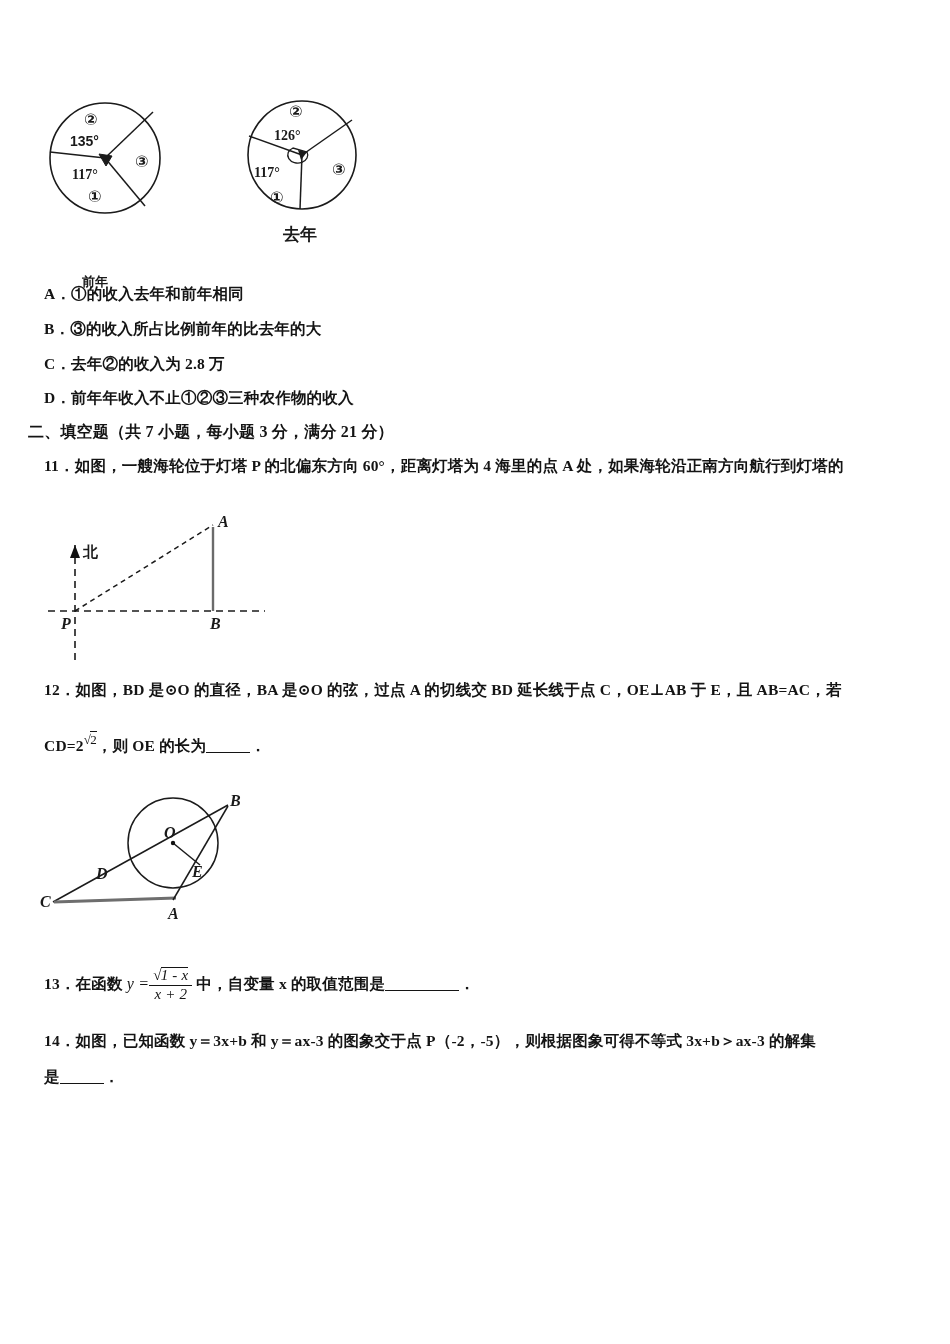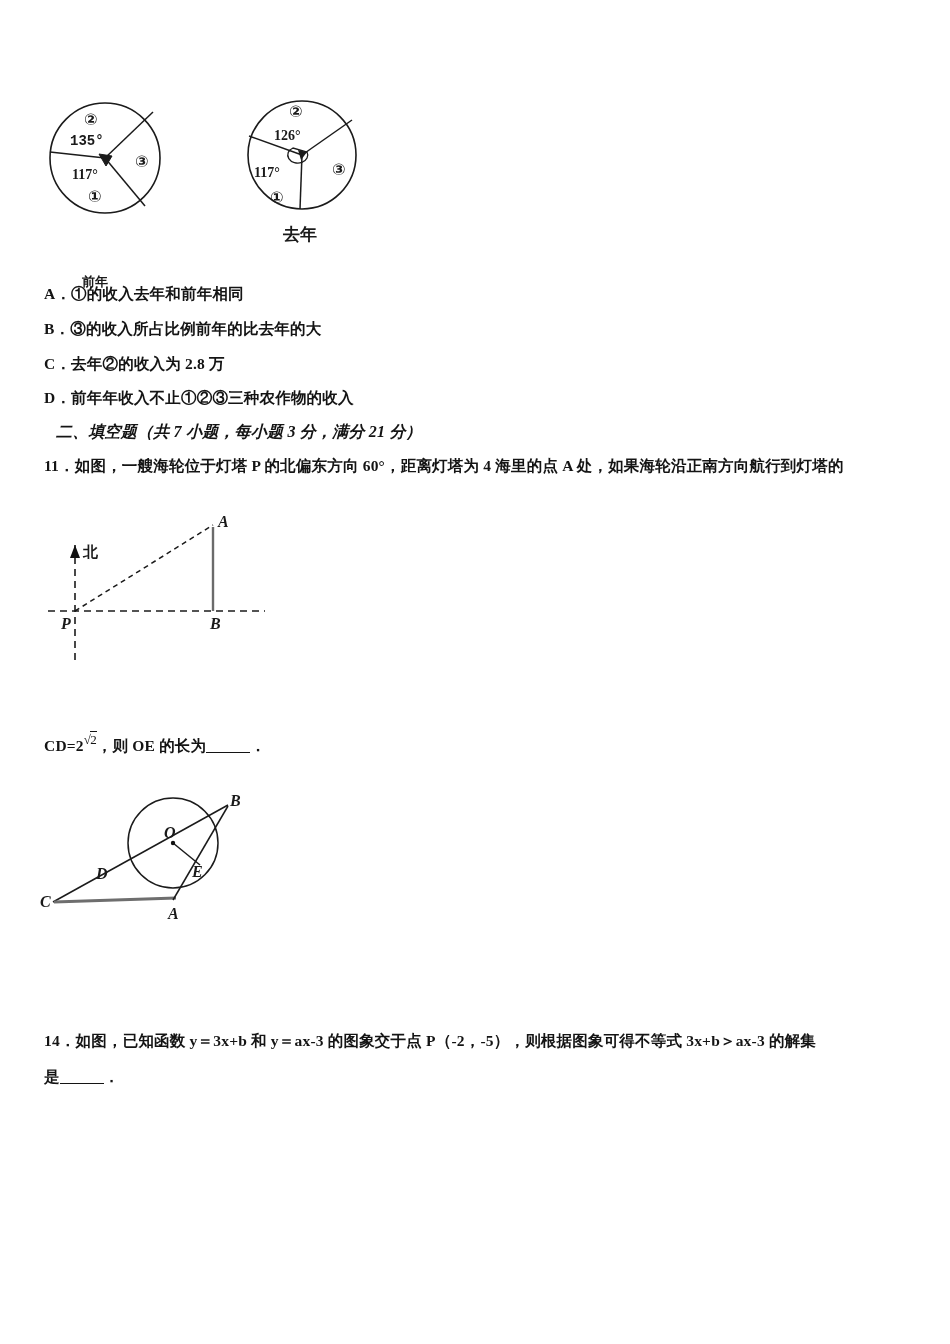--- a/index.html
+++ b/index.html
@@ -125,21 +125,21 @@
         <line x1="262" y1="75" x2="209" y2="56" stroke="#1b1b1b" stroke-width="1.5"></line>
 
         <line x1="262" y1="75" x2="260" y2="129" stroke="#1b1b1b" stroke-width="1.5"></line>
 
         <path d="M253,68 a10,8 0 1,0 14,4 Z" fill="none" stroke="#1b1b1b" stroke-width="1.3"></path>
         <path d="M258,70 L267,72 L261,80 Z" fill="#1b1b1b"></path>
       </g>
     </svg>
 
     <div class="figlabel" style="left:44px; top:30px; font-size:16px;">②</div>
-    <div class="figlabel" style="left:30px; top:53px; font-family:Liberation Mono, monospace; font-size:14px;">135°</div>
+    <div class="figlabel" style="left:30px; top:53px; font-family:Liberation Sans, sans-serif; font-size:14px;">135°</div>
     <div class="figlabel" style="left:32px; top:87px; font-family:'Liberation Serif',serif; font-size:14px;">117°</div>
     <div class="figlabel" style="left:48px; top:107px; font-size:16px;">①</div>
     <div class="figlabel" style="left:95px; top:72px; font-size:16px;">③</div>
     <div class="figlabel" style="left:42px; top:145px; font-size:13px; font-family:'DejaVu Sans',sans-serif;margin-top:48px;">前年</div>
 
     <div class="figlabel" style="left:249px; top:22px; font-size:16px;">②</div>
     <div class="figlabel" style="left:234px; top:48px; font-family:'Liberation Serif',serif; font-size:14px;text-align:center;">126°</div>
     <div class="figlabel" style="left:214px; top:85px; font-family:'Liberation Serif',serif; font-size:14px;">117°</div>
     <div class="figlabel" style="left:230px; top:108px; font-size:16px;">①</div>
     <div class="figlabel" style="left:292px; top:80px; font-size:16px;">③</div>
@@ -152,21 +152,21 @@
   <div class="txt opt" style="left:44px; top:321px;">
     <span>B．</span><span>③的收入所占比例前年的比去年的大</span>
   </div>
   <div class="txt opt" style="left:44px; top:356px;">
     <span>C．</span><span>去年②的收入为 2.8 万</span>
   </div>
   <div class="txt opt" style="left:44px; top:390px;">
     <span>D．</span><span>前年年收入不止①②③三种农作物的收入</span>
   </div>
 
-  <div class="txt sect" style="left:56px; top:422px;font-style:italic;">二、填空题（共 7 小题，每小题 3 分，满分 21 分）</div>
+  <div class="txt sect" style="left:28px; top:422px;">二、填空题（共 7 小题，每小题 3 分，满分 21 分）</div>
 
   <div class="txt qline" style="left:44px; top:456px;text-align:right;">
     <span>11．</span><span>如图，一艘海轮位于灯塔 P 的北偏东方向 60°，距离灯塔为 4 海里的点 A 处，如果海轮沿正南方向航行到灯塔的</span>
   </div>
 
   <div class="fig" style="left:40px; top:505px; width:260px; height:160px;">
     <svg width="260" height="160" viewBox="0 0 260 160">
 
       <line x1="35" y1="40" x2="35" y2="155" stroke="#1b1b1b" stroke-width="1.6" stroke-dasharray="7 5"></line>
 
@@ -177,20 +177,23 @@
       <line x1="173" y1="22" x2="173" y2="106" stroke="#6b6b6b" stroke-width="2.4"></line>
 
       <path d="M35,40 L30,53 L40,53 Z" fill="#111111"></path>
     </svg>
     <div class="figlabel it" style="left:178px; top:8px; font-family:'Liberation Serif',serif; font-style:italic; font-size:16px;">A</div>
     <div class="figlabel it" style="left:170px; top:110px; font-family:'Liberation Serif',serif; font-style:italic; font-size:16px;">B</div>
     <div class="figlabel it" style="left:21px; top:110px; font-family:'Liberation Serif',serif; font-style:italic; font-size:16px;">P</div>
     <div class="figlabel" style="left:43px; top:38px; font-family:'DejaVu Sans',sans-serif; font-size:15px;">北</div>
   </div>
 
+  <div class="txt qline" style="left:44px; top:680px;">
+    <span>12．</span><span>如图，BD 是⊙O 的直径，BA 是⊙O 的弦，过点 A 的切线交 BD 延长线于点 C，OE⊥AB 于 E，且 AB=AC，若</span>
+  </div>
   <div class="txt qline" style="left:44px; top:736px;">
     <span>CD=2</span><span class="sup-rad">√<span class="rad-bar">2</span></span><span>，则 OE 的长为</span><span class="blank-ul" style="width:44px;"></span><span>．</span>
   </div>
 
   <div class="fig" style="left:40px; top:780px; width:250px; height:150px;">
     <svg width="250" height="150" viewBox="0 0 250 150">
 
       <circle cx="133" cy="63" r="45" fill="none" stroke="#1b1b1b" stroke-width="1.5"></circle>
 
       <line x1="13" y1="122" x2="188" y2="25" stroke="#1b1b1b" stroke-width="1.5"></line>
@@ -204,20 +207,23 @@
       <circle cx="133" cy="63" r="2.2" fill="#111111"></circle>
     </svg>
     <div class="figlabel it" style="left:190px; top:12px; font-family:'Liberation Serif',serif; font-style:italic; font-size:16px;">B</div>
     <div class="figlabel it" style="left:124px; top:44px; font-family:'Liberation Serif',serif; font-style:italic; font-size:16px;">O</div>
     <div class="figlabel it" style="left:56px; top:85px; font-family:'Liberation Serif',serif; font-style:italic; font-size:16px;">D</div>
     <div class="figlabel it" style="left:152px; top:83px; font-family:'Liberation Serif',serif; font-style:italic; font-size:16px;">E</div>
     <div class="figlabel it" style="left:0px; top:113px; font-family:'Liberation Serif',serif; font-style:italic; font-size:16px;">C</div>
     <div class="figlabel it" style="left:128px; top:125px; font-family:'Liberation Serif',serif; font-style:italic; font-size:16px;">A</div>
   </div>
 
+  <div class="txt qline" style="left:44px; top:968px;">
+    <span>13．</span><span>在函数</span><span class="it" style="font-weight:400; font-size:16px; padding-left:4px;">y =</span><span class="frac"><span class="num"><span class="radic">√</span><span class="rad-bar">1 - x</span></span><span class="den">x + 2</span></span><span style="padding-left:4px;">中，自变量 x 的取值范围是</span><span class="blank-ul" style="width:74px;"></span><span>．</span>
+  </div>
 
   <div class="txt qline" style="left:44px; top:1031px;">
     <span>14．</span><span>如图，已知函数 y＝3x+b 和 y＝ax‑3 的图象交于点 P（‑2，‑5），则根据图象可得不等式 3x+b＞ax‑3 的解集</span>
   </div>
   <div class="txt qline" style="left:44px; top:1067px;">
     <span>是</span><span class="blank-ul" style="width:44px;"></span><span>．</span>
   </div>
 
 </div>
 

